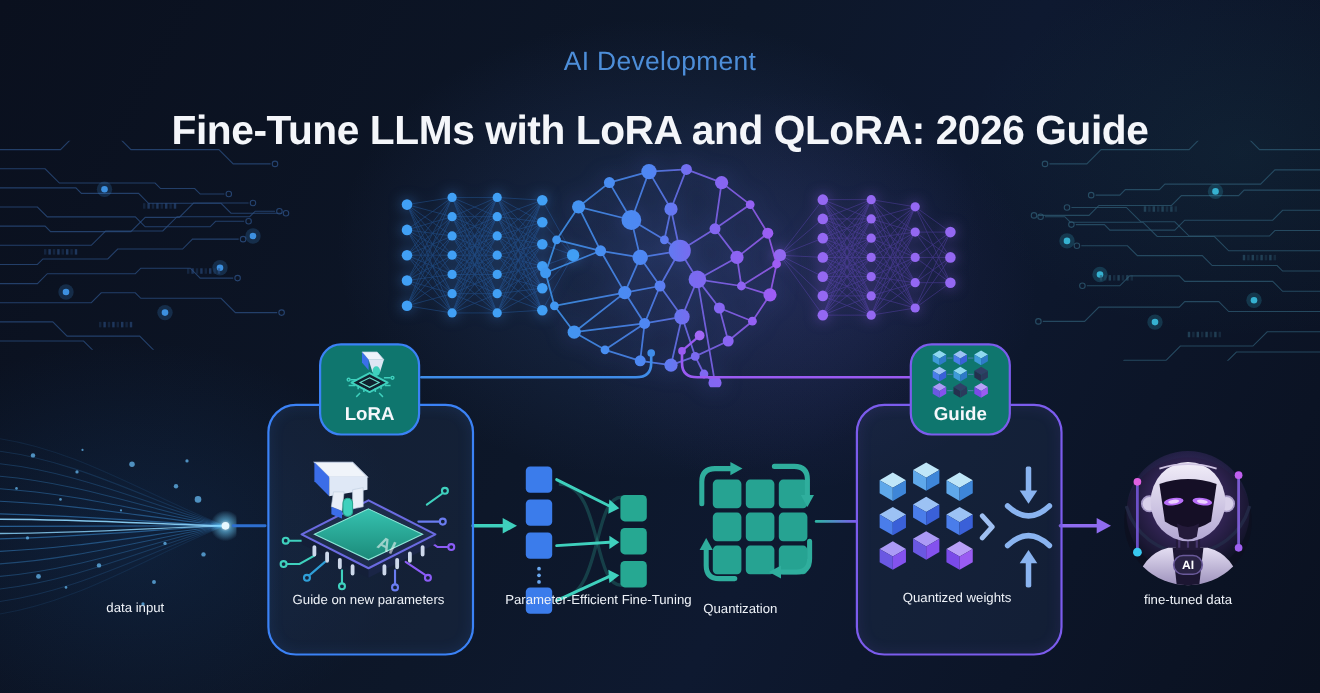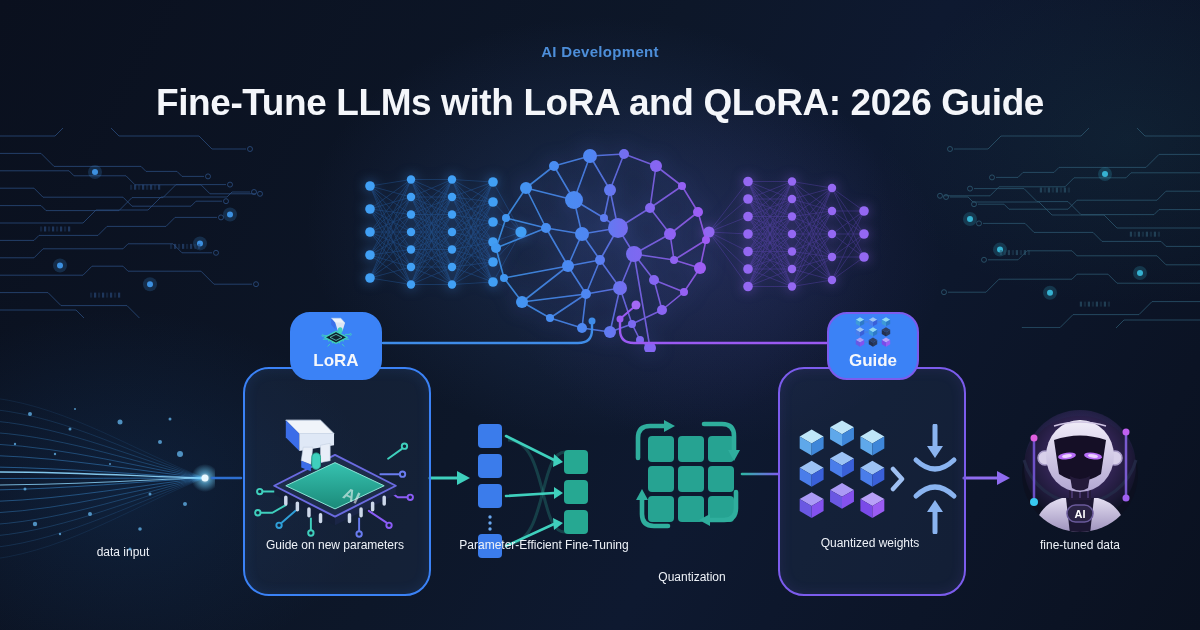--- a/index.html
+++ b/index.html
@@ -10,36 +10,36 @@
       radial-gradient(420px 300px at 50% 36%, rgba(56,86,150,.32), rgba(56,86,150,0) 70%),
       radial-gradient(320px 260px at 60% 42%, rgba(110,80,200,.14), rgba(110,80,200,0) 70%),
       radial-gradient(360px 260px at 10% 78%, rgba(30,90,160,.18), rgba(30,90,160,0) 70%),
       radial-gradient(360px 240px at 94% 22%, rgba(40,110,120,.12), rgba(40,110,120,0) 70%),
       linear-gradient(118deg,#0a101e 0%,#0d1729 45%,#0e1930 62%,#0a1120 100%);
     color:#eef2f8;
   }
   .abs{position:absolute;}
   .eyebrow{
     left:0;right:0;top:43px;text-align:center;
-    font-size:15px;font-weight:700;letter-spacing:.3px;color:#4d8ed9;
+    font-size:24px;font-weight:400;letter-spacing:.3px;color:#4d8ed9;
   }
   .title{
-    left:0;right:0;top:82px;text-align:center;margin:0;
+    left:0;right:0;top:82px;text-align:center;margin:16px;
     font-size:37px;font-weight:700;letter-spacing:-.4px;color:#f4f6fa;
   }
   .caption{
     font-size:12px;line-height:1.32;text-align:center;color:#eef2f8;font-weight:500;
   }
   .flow-box{
     border-radius:26px;border:2px solid;background:rgba(44,62,98,.26);z-index:4;
   }
   .flow-box.blue{border-color:#3b82f6;box-shadow:0 0 14px rgba(59,130,246,.12) inset;}
   .flow-box.purple{border-color:#7c5ced;box-shadow:0 0 14px rgba(124,92,237,.12) inset;}
   .badge{
-    width:92px;height:68px;border-radius:20px;border:2px solid;background:#3b82f6;
+    width:92px;height:84px;border-radius:20px;border:2px solid;background:#0f766e;
     display:flex;flex-direction:column;align-items:center;justify-content:flex-end;
     padding-bottom:7px;box-sizing:border-box;z-index:6;
   }
   .badge.blue{border-color:#3b82f6;}
   .badge.purple{border-color:#7c5ced;}
   .badge-label{font-size:17px;font-weight:700;color:#f5f7fb;}
   .glow-blue{filter:drop-shadow(0 0 6px rgba(70,150,245,.55));}
   .glow-purple{filter:drop-shadow(0 0 6px rgba(150,100,245,.55));}
   svg{display:block;}
 </style>
@@ -724,21 +724,21 @@
     <path d="M102 74 V90 Q102 102 90 102 H76"></path>
     <path d="M34 108 H20 Q8 108 8 96 V82"></path>
   </g>
   <g fill="#2fae9d">
     <polygon points="30,2 41,8 30,14"></polygon>
     <polygon points="94,32 100,43 106,32"></polygon>
     <polygon points="76,96 65,102 76,108"></polygon>
     <polygon points="2,82 8,71 14,82"></polygon>
   </g>
 </svg>
-<div class="abs caption" style="left:616px;top:546px;width:152px;z-index:5;margin-top:24px;">Quantization</div>
+<div class="abs caption" style="left:597px;top:546px;width:152px;z-index:5;">Quantization</div>
 
 <div class="abs flow-box purple" style="left:778px;top:367px;width:184px;height:225px;"></div>
 <div class="abs badge purple" style="left:827px;top:312px;">
   <svg id="qbadge-cubes" width="64" height="56" viewBox="0 0 72 62" style="margin-bottom:2px;">
       <line x1="21.5" y1="14" x2="27.5" y2="14" stroke="#5a80b8" stroke-width="1.2" opacity="0.8"></line>
       <polygon points="13,5.65 20.5,10 13,14.35 5.5,10" fill="#8fd8f0"></polygon>
       <polygon points="5.5,10 13,14.35 13,21.85 5.5,17.5" fill="#3e9ad8"></polygon>
       <polygon points="20.5,10 13,14.35 13,21.85 20.5,17.5" fill="#2e7ac8"></polygon>
       <line x1="44.5" y1="14" x2="50.5" y2="14" stroke="#5a80b8" stroke-width="1.2" opacity="0.8"></line>
       <polygon points="36,5.65 43.5,10 36,14.35 28.5,10" fill="#9cc2f4"></polygon>

